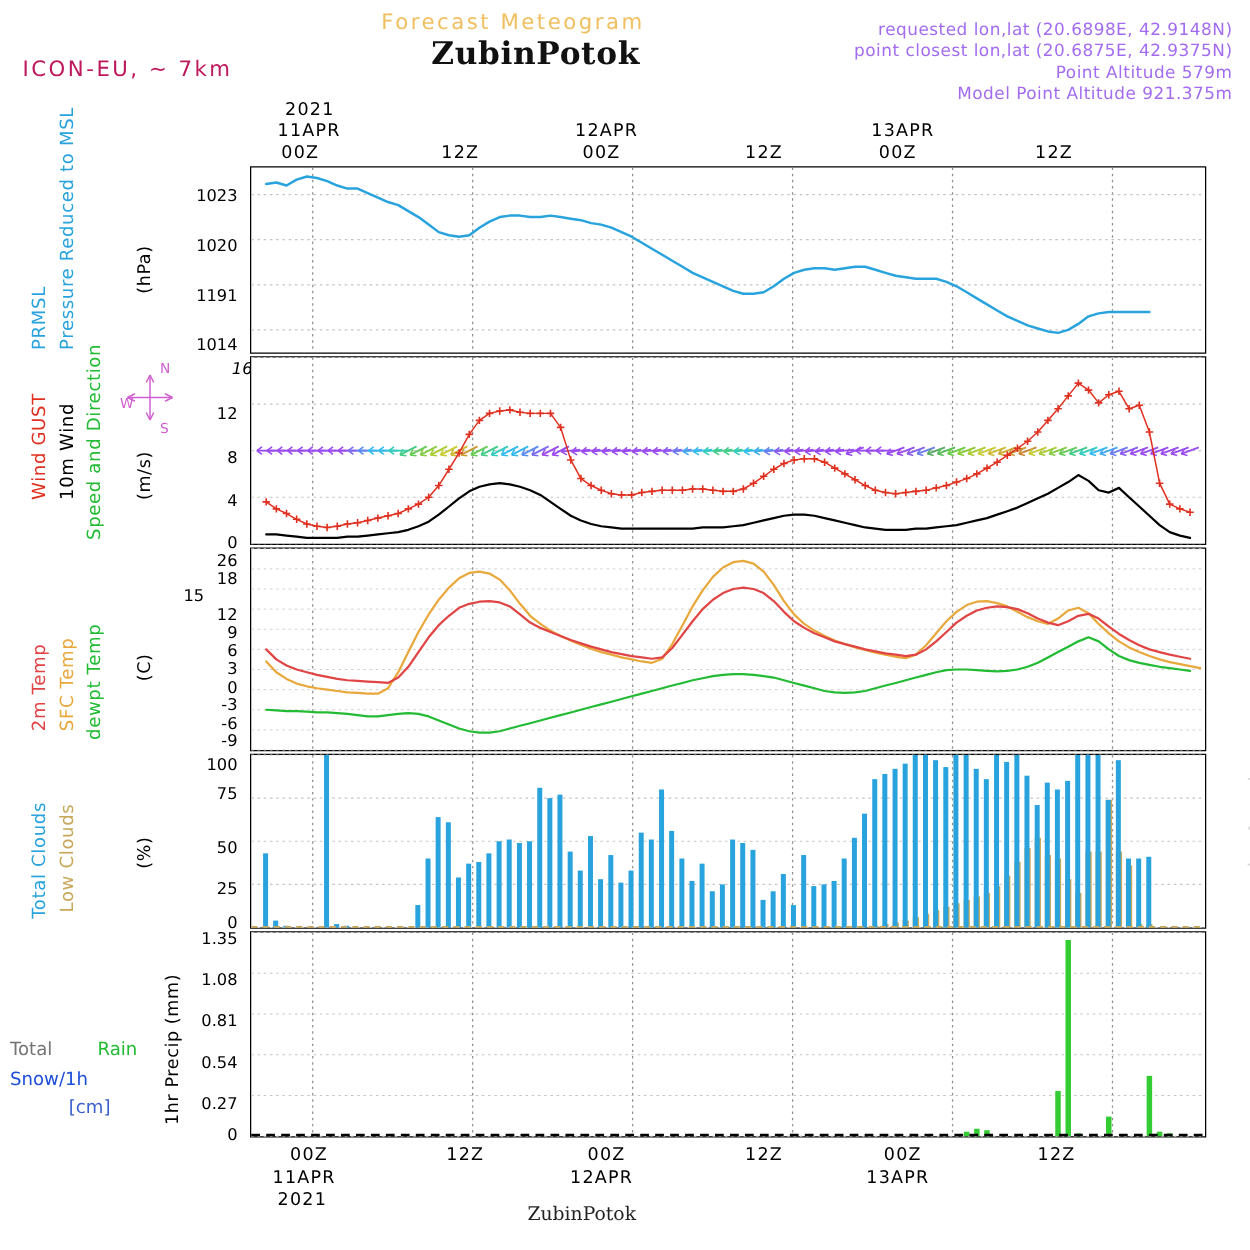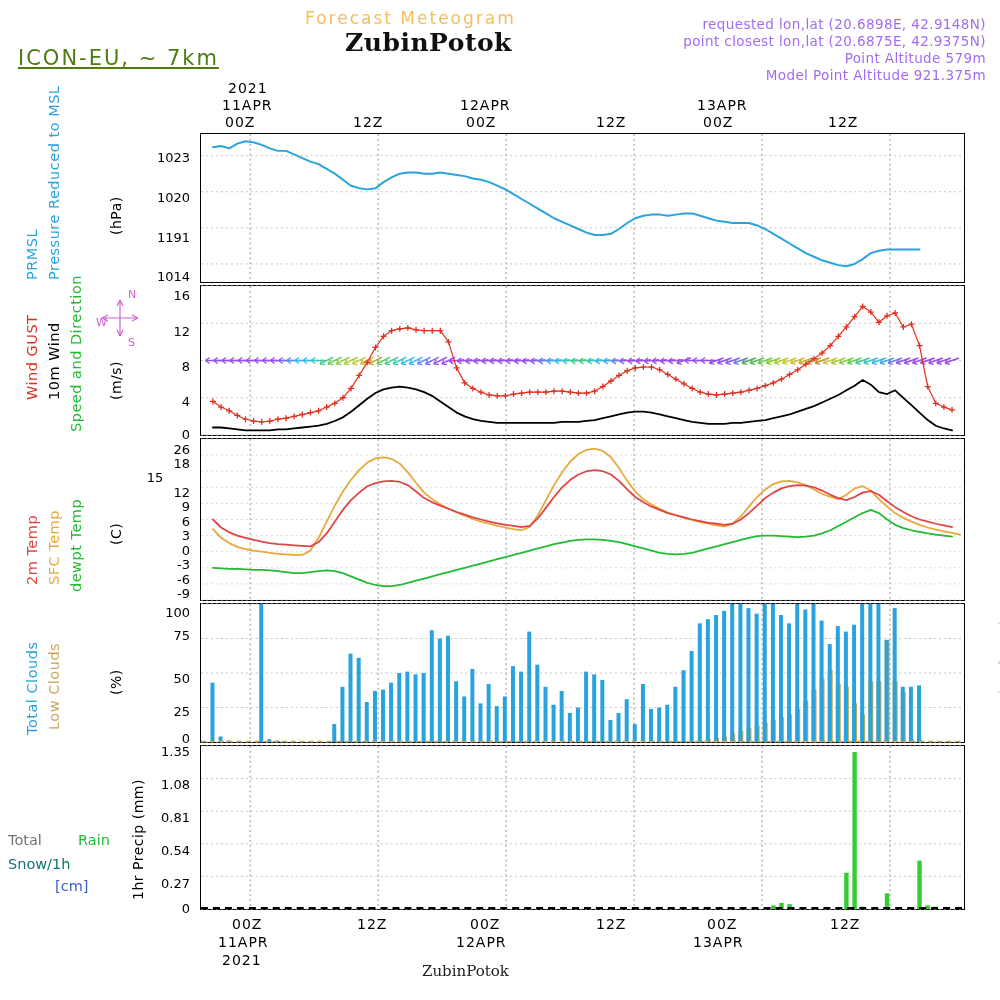--- a/index.html
+++ b/index.html
@@ -5,21 +5,21 @@
   html,body{margin:0;padding:0;}
   body{
     width:1000px;height:1000px;background:#ffffff;
     font-family:"DejaVu Sans", sans-serif;
     position:relative;overflow:hidden;
   }
   .abs{position:absolute;}
   
   #hdr-forecast{left:305px;top:8px;font-size:17px;letter-spacing:2px;color:#f0c060;white-space:nowrap;}
   #hdr-title{left:345px;top:28px;font-family:"DejaVu Serif",serif;font-weight:bold;font-size:25px;color:#111;letter-spacing:0.5px;}
-  #hdr-model{left:18px;top:46px;font-size:21px;letter-spacing:2px;color:#4d7c0f;white-space:nowrap;text-decoration:underline;}
+  #hdr-model{left:18px;top:46px;font-size:17px;letter-spacing:2px;color:#be185d;white-space:nowrap;}
   .hdr-right{right:14px;font-size:13.5px;color:#a36cf0;letter-spacing:0.4px;white-space:nowrap;text-align:right;}
   #hdr-r1{top:16px;}
   #hdr-r2{top:33px;}
   #hdr-r3{top:50px;}
   #hdr-r4{top:67px;}
 
   
   .panel{position:absolute;left:200px;width:765px;border:1px solid #000;box-sizing:border-box;background:#fff;}
   #p1{top:133px;height:150px;}
   #p2{top:285px;height:151px;}
@@ -86,21 +86,21 @@
       <line x1="0" y1="131.7" x2="765" y2="131.7" stroke="#c4c4c4" stroke-width="1" stroke-dasharray="2,3"></line>
       <polyline points="12.0,13.4 20.1,12.2 28.3,14.6 36.4,9.8 44.6,7.3 52.7,8.5 60.9,11.0 69.0,14.6 77.1,17.1 85.3,17.1 93.4,20.7 101.6,24.4 109.7,28.0 117.9,30.5 126.0,35.4 134.1,40.2 142.3,46.3 150.4,52.4 158.6,54.9 166.7,56.1 174.9,54.9 183.0,48.8 191.1,43.9 199.3,40.2 207.4,39.0 215.6,39.0 223.7,40.2 231.9,40.2 240.0,39.0 248.1,40.2 256.3,41.5 264.4,42.7 272.6,45.1 280.7,46.3 288.9,48.8 297.0,52.4 305.1,56.1 313.3,61.0 321.4,65.9 329.6,70.7 337.7,75.6 345.9,80.5 354.0,85.4 362.1,89.0 370.3,92.7 378.4,96.3 386.6,100.0 394.7,102.4 402.9,102.4 411.0,101.2 419.1,96.3 427.3,90.2 435.4,85.4 443.6,82.9 451.7,81.7 459.9,81.7 468.0,82.9 476.1,81.7 484.3,80.5 492.4,80.5 500.6,82.9 508.7,85.4 516.9,87.8 525.0,89.0 533.1,90.2 541.3,90.2 549.4,90.2 557.6,92.7 565.7,96.3 573.9,101.2 582.0,106.1 590.1,111.0 598.3,115.9 606.4,120.7 614.6,124.4 622.7,128.0 630.9,130.5 639.0,132.9 647.1,134.1 655.3,131.7 663.4,126.8 671.6,120.7 679.7,118.3 687.9,117.1 696.0,117.1 704.1,117.1 712.3,117.1 720.4,117.1" fill="none" stroke="#29a3dd" stroke-width="2" stroke-linejoin="round" stroke-linecap="round"></polyline>
     </svg>
 </div>
 
 <div class="rot" style="left:24px;top:400px;color:#e03020;">Wind GUST</div>
 <div class="rot" style="left:46px;top:400px;color:#000;">10m Wind</div>
 <div class="rot" style="left:68px;top:432px;color:#22bb33;">Speed and Direction</div>
 <div class="rot" style="left:108px;top:400px;font-size:14px;color:#000;">(m/s)</div>
 
-<div class="ylab" style="left:120px;top:288px;width:70px;">16</div>
+<div class="ylab" style="left:132px;top:288px;width:70px;font-style:italic;">16</div>
 <div class="ylab" style="left:120px;top:324px;width:70px;">12</div>
 <div class="ylab" style="left:120px;top:359px;width:70px;">8</div>
 <div class="ylab" style="left:120px;top:394px;width:70px;">4</div>
 <div class="ylab" style="left:120px;top:427px;width:70px;">0</div>
 
 <div class="abs" style="left:128px;top:288px;font-size:11px;color:#d060d0;">N</div>
 <div class="abs" style="left:96px;top:316px;font-size:11px;color:#d060d0;">W</div>
 <div class="abs" style="left:128px;top:336px;font-size:11px;color:#d060d0;">S</div>
 <svg class="abs" style="left:96px;top:292px;width:46px;height:52px;">
   <g stroke="#d060d0" stroke-width="1.2" fill="none">
@@ -762,21 +762,21 @@
       <rect x="693.5" y="4.2" width="4.0" height="135.8" fill="#29a3dd"></rect>
       <rect x="701.6" y="84.0" width="4.0" height="56.0" fill="#29a3dd"></rect>
       <rect x="709.8" y="84.0" width="4.0" height="56.0" fill="#29a3dd"></rect>
       <rect x="717.9" y="82.6" width="4.0" height="57.4" fill="#29a3dd"></rect>
       <line x1="0" y1="139.5" x2="765" y2="139.5" stroke="#c8a85a" stroke-width="1.5" stroke-dasharray="5,4"></line>
     </svg>
 </div>
 
 <div class="abs" style="left:8px;top:832px;font-size:14.5px;color:#737373;">Total</div>
 <div class="abs" style="left:78px;top:832px;font-size:14.5px;color:#22bb33;">Rain</div>
-<div class="abs" style="left:8px;top:856px;font-size:14.5px;color:#0f766e;">Snow/1h</div>
+<div class="abs" style="left:8px;top:856px;font-size:14.5px;color:#1d4ed8;">Snow/1h</div>
 <div class="abs" style="left:55px;top:878px;font-size:14.5px;color:#3a5fcd;">[cm]</div>
 <div class="rot" style="left:130px;top:900px;font-size:14px;color:#000;">1hr Precip (mm)</div>
 
 <div class="ylab" style="left:118px;top:744px;width:72px;">1.35</div>
 <div class="ylab" style="left:118px;top:777px;width:72px;text-align:right;">1.08</div>
 <div class="ylab" style="left:118px;top:810px;width:72px;">0.81</div>
 <div class="ylab" style="left:118px;top:843px;width:72px;">0.54</div>
 <div class="ylab" style="left:118px;top:876px;width:72px;">0.27</div>
 <div class="ylab" style="left:118px;top:901px;width:72px;">0</div>
 

